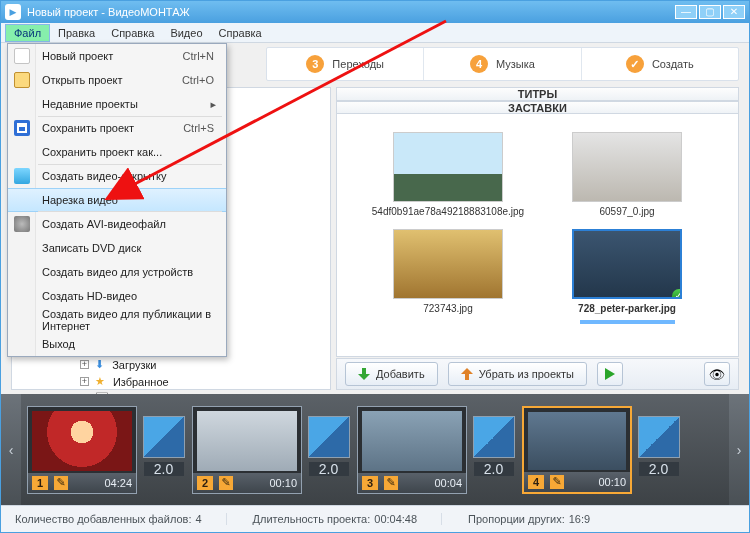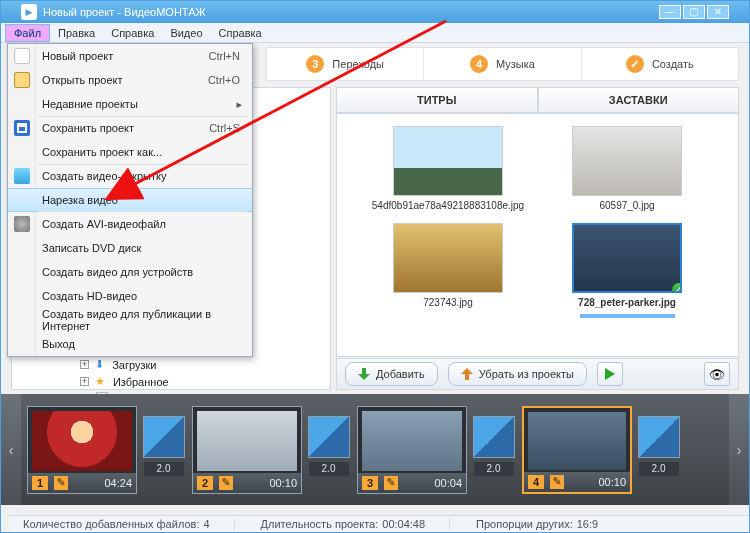--- a/index.html
+++ b/index.html
@@ -1,28 +1,28 @@
 <!DOCTYPE html>
 <html><head>
 <meta charset="utf-8">
 <style>
   *{box-sizing:border-box;margin:0;padding:0;font-family:Tahoma,Arial,sans-serif;font-size:11px;}
   body{background:#fff;}
   .window{width:750px;height:533px;position:relative;background:#f0f0f0;border:1px solid #4aa0e0;overflow:hidden;}
-  .titlebar{height:22px;background:linear-gradient(#6fbdf0,#4aa0e0);display:flex;align-items:center;color:#fff;padding:0 20px;}
+  .titlebar{height:22px;background:linear-gradient(#6fbdf0,#4aa0e0);display:flex;align-items:center;color:#fff;padding:0 4px;}
   .titlebar .appicon{width:16px;height:16px;background:#fff;border-radius:3px;margin-right:6px;display:flex;align-items:center;justify-content:center;}
   .titlebar .appicon::before{content:"▶";color:#4aa0e0;font-size:9px;}
   .titlebar .title{flex:1;}
   .titlecontrols{display:flex;gap:2px;}
   .titlecontrols span{width:22px;height:14px;background:#8fd0f8;border:1px solid #fff;color:#fff;display:flex;align-items:center;justify-content:center;font-size:10px;line-height:1;}
   .menubar{height:20px;background:#eef4fa;display:flex;align-items:center;padding:0 4px;border-bottom:1px solid #cfd8e2;}
   .menubar span{padding:2px 8px;color:#333;}
-  .menubar span.open{background:#f0abfc;border:1px solid #87b7e8;color:#06357a;}
-  
-  .dropdown{position:absolute;left:6px;top:42px;width:246px;background:#f5f5f5;border:1px solid #9aa9bd;box-shadow:2px 3px 6px rgba(0,0,0,.25);z-index:50;}
+  .menubar span.open{background:#86efac;border:1px solid #87b7e8;color:#06357a;}
+  
+  .dropdown{position:absolute;left:6px;top:42px;width:220px;background:#f5f5f5;border:1px solid #9aa9bd;box-shadow:2px 3px 6px rgba(0,0,0,.25);z-index:50;}
   .dropdown .rail{position:absolute;left:0;top:0;bottom:0;width:28px;background:#f3f3f3;border-right:1px solid #e5e5e5;}
   .dropdown ul{list-style:none;position:relative;}
   .dropdown li{height:24px;display:flex;align-items:center;padding-left:34px;color:#222;position:relative;}
   .dropdown li.sep-after::after{content:"";position:absolute;left:30px;right:4px;bottom:-1px;border-top:1px solid #dcdcdc;}
   .dropdown li.hl{background:linear-gradient(#dff1ff,#c5e7ff);border-top:1px solid #9dd2f8;border-bottom:1px solid #9dd2f8;}
   .dropdown li .sc{position:absolute;right:12px;color:#555;}
   .dropdown li .sub{position:absolute;right:10px;color:#555;}
   .dropdown li .ic{position:absolute;left:6px;width:16px;height:16px;display:flex;align-items:center;justify-content:center;border-radius:2px;}
   .ic-new{background:#fff;border:1px solid #c4c4c4;}
   .ic-open{background:#fbd97e;border:1px solid #c09030;}
@@ -34,36 +34,36 @@
   .steps{position:absolute;left:265px;right:10px;top:46px;height:34px;background:#fff;border:1px solid #d9e1eb;border-radius:2px;display:flex;align-items:center;}
   .step{flex:1;display:flex;align-items:center;justify-content:center;gap:8px;border-right:1px solid #e0e7ef;height:100%;}
   .step:last-child{border-right:none;}
   .badge{width:18px;height:18px;border-radius:50%;display:flex;align-items:center;justify-content:center;color:#fff;font-weight:bold;}
   .b3{background:#f7a13b;}
   .b4{background:#f7a13b;}
   .bchk{background:#f7a13b;}
   .bchk::before{content:"✓";}
   .step span.lbl{color:#444;}
   
-  .tabs{position:absolute;left:335px;right:10px;top:86px;height:26px;display:flex;}
+  .tabs{position:absolute;left:335px;right:10px;top:86px;height:26px;display:flex;flex-direction:column;}
   .tabs div{flex:1;background:linear-gradient(#fdfdfd,#eef2f6);border:1px solid #d0d8e2;display:flex;align-items:center;justify-content:center;font-weight:bold;color:#333;}
   
-  .thumbs{position:absolute;left:335px;right:10px;top:112px;bottom:175px;background:#fff;border:1px solid #d0d8e2;overflow:hidden;padding:12px 14px;display:flex;flex-wrap:wrap;gap:12px 24px;align-content:flex-start;justify-content:center;}
+  .thumbs{position:absolute;left:335px;right:10px;top:112px;bottom:175px;background:#fff;border:1px solid #d0d8e2;overflow:hidden;padding:18px 14px;display:flex;flex-wrap:wrap;gap:12px 24px;align-content:flex-start;justify-content:center;}
   .thumb{width:155px;display:flex;flex-direction:column;align-items:center;gap:4px;}
   .thumb .img{width:110px;height:70px;border:1px solid #ccc;background:#e8edf2;display:flex;align-items:center;justify-content:center;overflow:hidden;}
   .thumb.sel .img{border:2px solid #2c80d6;}
   .thumb .cap{font-size:10px;color:#333;text-align:center;}
   .thumb.sel .cap{font-weight:bold;}
   .thumb.sel .mark{position:relative;}
   .thumb .mark::after{content:"";position:absolute;width:14px;height:14px;border-radius:50%;background:#29a329;right:-6px;bottom:-6px;background-image:linear-gradient(#4fce4f,#1a861a);}
   .thumb .mark::before{content:"✓";position:absolute;right:-3px;bottom:-4px;color:#fff;z-index:2;font-size:10px;}
   .thumb.sel .bar{width:95px;height:4px;background:#6fb8ff;margin-top:2px;}
   
   .ctrls{position:absolute;left:335px;right:10px;bottom:142px;height:32px;background:linear-gradient(#f6f8fb,#e7edf4);border:1px solid #d0d8e2;display:flex;align-items:center;gap:10px;padding:0 8px;}
-  .btn{height:24px;padding:0 12px;background:linear-gradient(#fff,#e7eef6);border:1px solid #b6c4d5;border-radius:8px;display:flex;align-items:center;gap:6px;color:#333;}
+  .btn{height:24px;padding:0 12px;background:linear-gradient(#fff,#e7eef6);border:1px solid #b6c4d5;border-radius:3px;display:flex;align-items:center;gap:6px;color:#333;}
   .arrow-down{width:12px;height:12px;position:relative;}
   .arrow-down::before{content:"";position:absolute;left:4px;top:0;width:4px;height:6px;background:#34a634;}
   .arrow-down::after{content:"";position:absolute;left:0;top:6px;border-left:6px solid transparent;border-right:6px solid transparent;border-top:6px solid #34a634;}
   .arrow-up{width:12px;height:12px;position:relative;}
   .arrow-up::before{content:"";position:absolute;left:0;top:0;border-left:6px solid transparent;border-right:6px solid transparent;border-bottom:6px solid #e08228;}
   .arrow-up::after{content:"";position:absolute;left:4px;top:6px;width:4px;height:6px;background:#e08228;}
   .playbtn{width:26px;height:24px;background:linear-gradient(#fff,#e7eef6);border:1px solid #b6c4d5;border-radius:3px;display:flex;align-items:center;justify-content:center;}
   .playbtn::before{content:"";border-left:10px solid #2aa52a;border-top:6px solid transparent;border-bottom:6px solid transparent;}
   .eyebtn{width:26px;height:24px;background:linear-gradient(#fff,#e7eef6);border:1px solid #b6c4d5;border-radius:3px;margin-left:auto;display:flex;align-items:center;justify-content:center;}
   .eyebtn::before{content:"👁";font-size:13px;}
@@ -83,23 +83,23 @@
   .frame{width:110px;height:88px;border:1px solid #93a1b0;position:relative;background:#2b2f33;}
   .frame.sel{border:2px solid #f7a836;}
   .frame .img{position:absolute;left:4px;right:4px;top:4px;bottom:22px;background:#6a7684;overflow:hidden;}
   .frame .bar{position:absolute;left:0;right:0;bottom:0;height:20px;background:linear-gradient(#59616a,#3e454c);display:flex;align-items:center;gap:6px;padding:0 4px;color:#e7edf4;}
   .frame .num{width:16px;height:14px;background:#f7a836;color:#2f2010;display:flex;align-items:center;justify-content:center;font-weight:bold;}
   .frame .pen{width:14px;height:14px;background:#f7a836;position:relative;}
   .frame .pen::before{content:"✎";position:absolute;inset:0;color:#3b2a10;font-size:11px;text-align:center;}
   .frame .time{margin-left:auto;}
   .trans{width:45px;height:68px;display:flex;flex-direction:column;align-items:center;gap:4px;}
   .trans .box{width:42px;height:42px;border:1px solid #8fa0b0;background:linear-gradient(135deg,#4aa6e6 0 50%,#2d6aa8 50% 100%);}
-  .trans .dur{width:40px;height:14px;background:#333a41;color:#d8e1ea;display:flex;align-items:center;justify-content:center;font-size:10px;}
-  
-  .status{position:absolute;left:0;right:0;bottom:0;height:17px;background:#f1f4f8;border-top:1px solid #d0d8e2;display:flex;align-items:center;gap:26px;padding:0 14px;color:#4b5359;margin-left:8px;}
+  .trans .dur{width:40px;height:14px;background:#333a41;color:#d8e1ea;display:flex;align-items:center;justify-content:center;font-size:14px;}
+  
+  .status{position:absolute;left:0;right:0;bottom:0;height:27px;background:#f1f4f8;border-top:1px solid #d0d8e2;display:flex;align-items:center;gap:26px;padding:0 14px;color:#4b5359;}
   .status div{display:flex;gap:4px;border-right:1px solid #d7dee7;padding-right:24px;}
   .status div.last{border-right:none;}
   
   .arrow{position:absolute;left:0;top:0;z-index:60;pointer-events:none;}
   
   .pic{width:100%;height:100%;display:flex;align-items:center;justify-content:center;font-size:10px;color:#fff;}
   .p1{background:radial-gradient(circle at 50% 35%,#ffd4a0 0 18%,#c12828 18% 55%,#7a1616 55% 100%);}
   .p2{background:linear-gradient(#cfd7de,#9fabb6);}
   .p3{background:linear-gradient(#8aa2b5,#5d7386);}
   .p4{background:linear-gradient(#5f7890,#3b4e60);}

